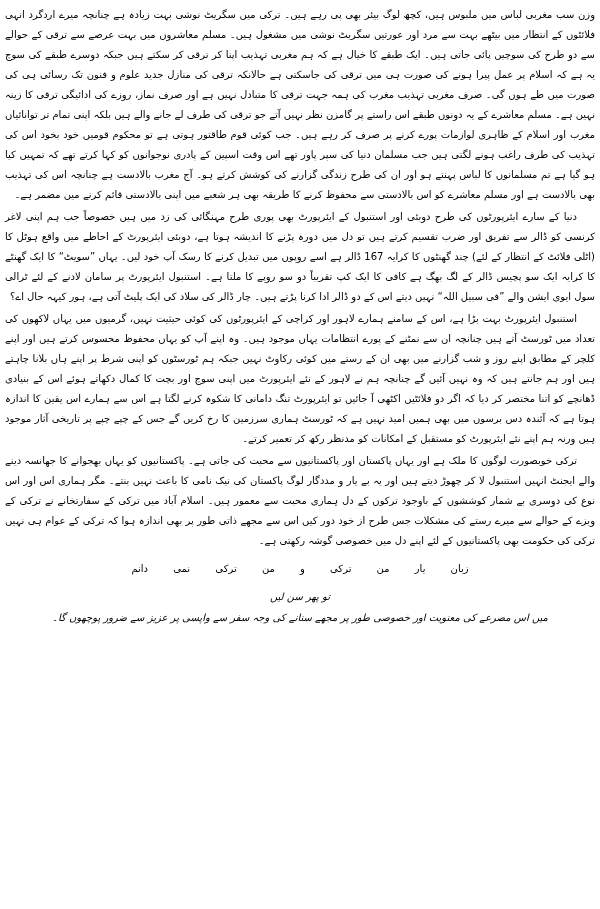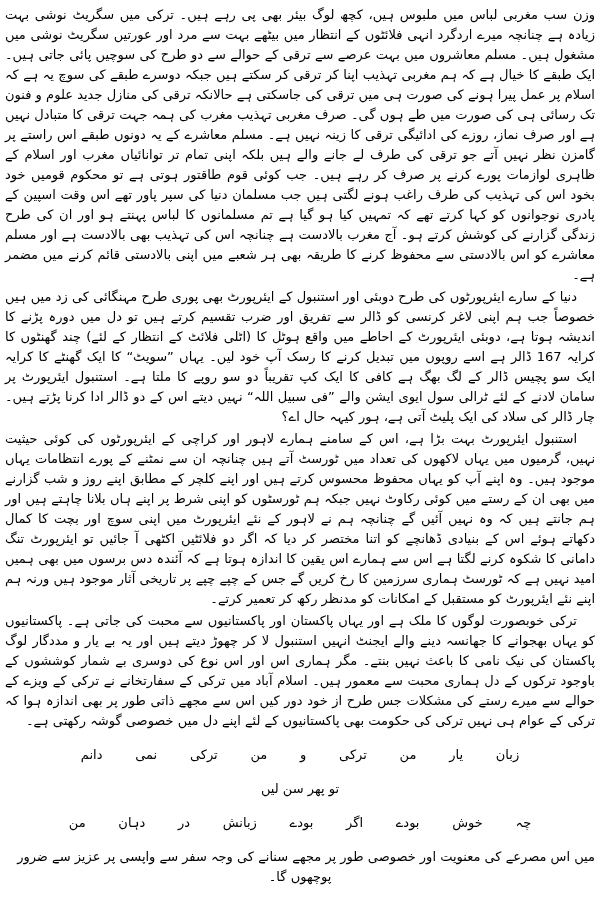--- a/index.html
+++ b/index.html
@@ -11,43 +11,44 @@
     width: 600px;
     height: 909px;
     box-sizing: border-box;
     padding: 5px 5px 4px 5px;
     overflow: hidden;
     direction: rtl;
     unicode-bidi: embed;
     color: #000000;
     background: #ffffff;
     font-family: "DejaVu Sans", sans-serif;
-    font-size: 13px;
+    font-size: 10px;
     line-height: 20px;
     text-align: justify;
     text-justify: inter-word;
   }
   .para {
     margin: 0 0 2px 0;
     text-indent: 18px;
   }
   .para.first {
     text-indent: 0;
   }
   .verse {
     text-align: center;
     text-align-last: center;
     word-spacing: 2.2em;
-    margin: 14px 0;
+    margin: 8px 0;
     white-space: normal;
   }
   .center-line {
     text-align: right;
     text-align-last: center;
     margin: 1px 0;
+    font-style: italic;
   }
 </style>
 </head>
 <body>
 
 <div class="page" dir="rtl">
 
   <div class="para first">وزن سب مغربی لباس میں ملبوس ہیں، کچھ لوگ بیئر بھی پی رہے ہیں۔ ترکی میں سگریٹ نوشی بہت زیادہ ہے چنانچہ میرے اردگرد انہی فلائٹوں کے انتظار میں بیٹھے بہت سے مرد اور عورتیں سگریٹ نوشی میں مشغول ہیں۔ مسلم معاشروں میں بہت عرصے سے ترقی کے حوالے سے دو طرح کی سوچیں پائی جاتی ہیں۔ ایک طبقے کا خیال ہے کہ ہم مغربی تہذیب اپنا کر ترقی کر سکتے ہیں جبکہ دوسرے طبقے کی سوچ یہ ہے کہ اسلام پر عمل پیرا ہونے کی صورت ہی میں ترقی کی جاسکتی ہے حالانکہ ترقی کی منازل جدید علوم و فنون تک رسائی ہی کی صورت میں طے ہوں گی۔ صرف مغربی تہذیب مغرب کی ہمہ جہت ترقی کا متبادل نہیں ہے اور صرف نماز، روزے کی ادائیگی ترقی کا زینہ نہیں ہے۔ مسلم معاشرے کے یہ دونوں طبقے اس راستے پر گامزن نظر نہیں آتے جو ترقی کی طرف لے جانے والے ہیں بلکہ اپنی تمام تر توانائیاں مغرب اور اسلام کے ظاہری لوازمات پورے کرنے پر صرف کر رہے ہیں۔ جب کوئی قوم طاقتور ہوتی ہے تو محکوم قومیں خود بخود اس کی تہذیب کی طرف راغب ہونے لگتی ہیں جب مسلمان دنیا کی سپر پاور تھے اس وقت اسپین کے پادری نوجوانوں کو کہا کرتے تھے کہ تمہیں کیا ہو گیا ہے تم مسلمانوں کا لباس پہنتے ہو اور ان کی طرح زندگی گزارنے کی کوشش کرتے ہو۔ آج مغرب بالادست ہے چنانچہ اس کی تہذیب بھی بالادست ہے اور مسلم معاشرے کو اس بالادستی سے محفوظ کرنے کا طریقہ بھی ہر شعبے میں اپنی بالادستی قائم کرنے میں مضمر ہے۔</div>
 
   <div class="para">دنیا کے سارے ایئرپورٹوں کی طرح دوبئی اور استنبول کے ایئرپورٹ بھی پوری طرح مہنگائی کی زد میں ہیں خصوصاً جب ہم اپنی لاغر کرنسی کو ڈالر سے تفریق اور ضرب تقسیم کرتے ہیں تو دل میں دورہ پڑنے کا اندیشہ ہوتا ہے، دوبئی ایئرپورٹ کے احاطے میں واقع ہوٹل کا (اٹلی فلائٹ کے انتظار کے لئے) چند گھنٹوں کا کرایہ 167 ڈالر ہے اسے روپوں میں تبدیل کرنے کا رسک آپ خود لیں۔ یہاں ”سویٹ“ کا ایک گھنٹے کا کرایہ ایک سو پچیس ڈالر کے لگ بھگ ہے کافی کا ایک کپ تقریباً دو سو روپے کا ملتا ہے۔ استنبول ایئرپورٹ پر سامان لادنے کے لئے ٹرالی سول ایوی ایشن والے ”فی سبیل اللہ“ نہیں دیتے اس کے دو ڈالر ادا کرنا پڑتے ہیں۔ چار ڈالر کی سلاد کی ایک پلیٹ آتی ہے، ہور کیہہ حال اے؟</div>
@@ -55,18 +56,17 @@
   <div class="para">استنبول ایئرپورٹ بہت بڑا ہے، اس کے سامنے ہمارے لاہور اور کراچی کے ایئرپورٹوں کی کوئی حیثیت نہیں، گرمیوں میں یہاں لاکھوں کی تعداد میں ٹورسٹ آتے ہیں چنانچہ ان سے نمٹنے کے پورے انتظامات یہاں موجود ہیں۔ وہ اپنے آپ کو یہاں محفوظ محسوس کرتے ہیں اور اپنے کلچر کے مطابق اپنے روز و شب گزارنے میں بھی ان کے رستے میں کوئی رکاوٹ نہیں جبکہ ہم ٹورسٹوں کو اپنی شرط پر اپنے ہاں بلانا چاہتے ہیں اور ہم جانتے ہیں کہ وہ نہیں آئیں گے چنانچہ ہم نے لاہور کے نئے ایئرپورٹ میں اپنی سوچ اور بچت کا کمال دکھاتے ہوئے اس کے بنیادی ڈھانچے کو اتنا مختصر کر دیا کہ اگر دو فلائٹیں اکٹھی آ جائیں تو ایئرپورٹ تنگ دامانی کا شکوہ کرنے لگتا ہے اس سے ہمارے اس یقین کا اندازہ ہوتا ہے کہ آئندہ دس برسوں میں بھی ہمیں امید نہیں ہے کہ ٹورسٹ ہماری سرزمین کا رخ کریں گے جس کے چپے چپے پر تاریخی آثار موجود ہیں ورنہ ہم اپنے نئے ایئرپورٹ کو مستقبل کے امکانات کو مدنظر رکھ کر تعمیر کرتے۔</div>
 
   <div class="para">ترکی خوبصورت لوگوں کا ملک ہے اور یہاں پاکستان اور پاکستانیوں سے محبت کی جاتی ہے۔ پاکستانیوں کو یہاں بھجوانے کا جھانسہ دینے والے ایجنٹ انہیں استنبول لا کر چھوڑ دیتے ہیں اور یہ بے یار و مددگار لوگ پاکستان کی نیک نامی کا باعث نہیں بنتے۔ مگر ہماری اس اور اس نوع کی دوسری بے شمار کوششوں کے باوجود ترکوں کے دل ہماری محبت سے معمور ہیں۔ اسلام آباد میں ترکی کے سفارتخانے نے ترکی کے ویزے کے حوالے سے میرے رستے کی مشکلات جس طرح از خود دور کیں اس سے مجھے ذاتی طور پر بھی اندازہ ہوا کہ ترکی کے عوام ہی نہیں ترکی کی حکومت بھی پاکستانیوں کے لئے اپنے دل میں خصوصی گوشہ رکھتی ہے۔</div>
 
 
   <div class="verse">زبان یار من ترکی و من ترکی نمی دانم</div>
 
 
   <div class="center-line">تو پھر سن لیں</div>
 
-  <div class="verse">چہ خوش بودے اگر بودے زبانش در دہان من</div>
 
 
   <div class="center-line">میں اس مصرعے کی معنویت اور خصوصی طور پر مجھے سنانے کی وجہ سفر سے واپسی پر عزیز سے ضرور پوچھوں گا۔</div>
 
 </div>
 
 </body></html>

